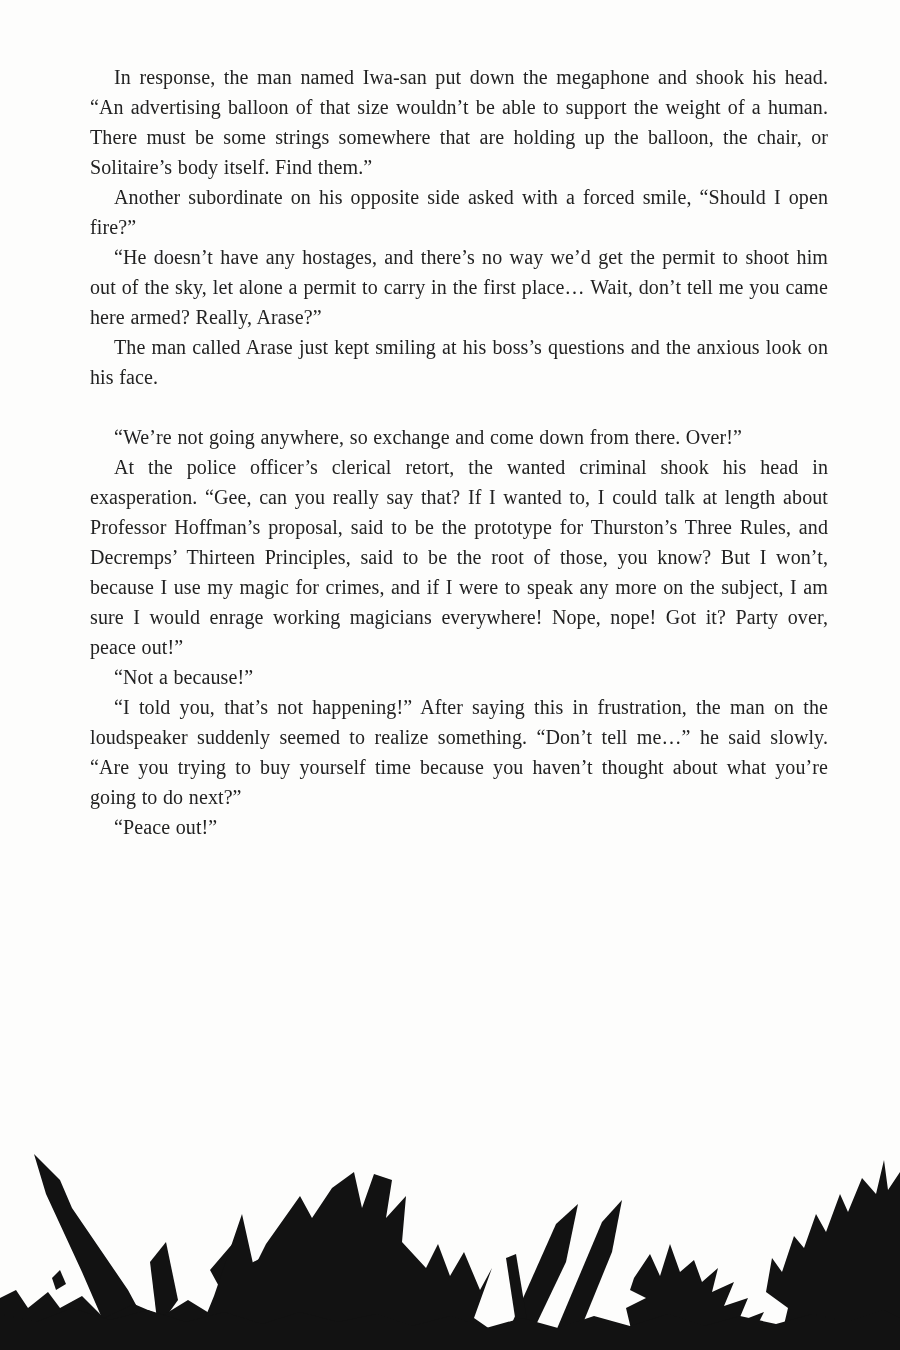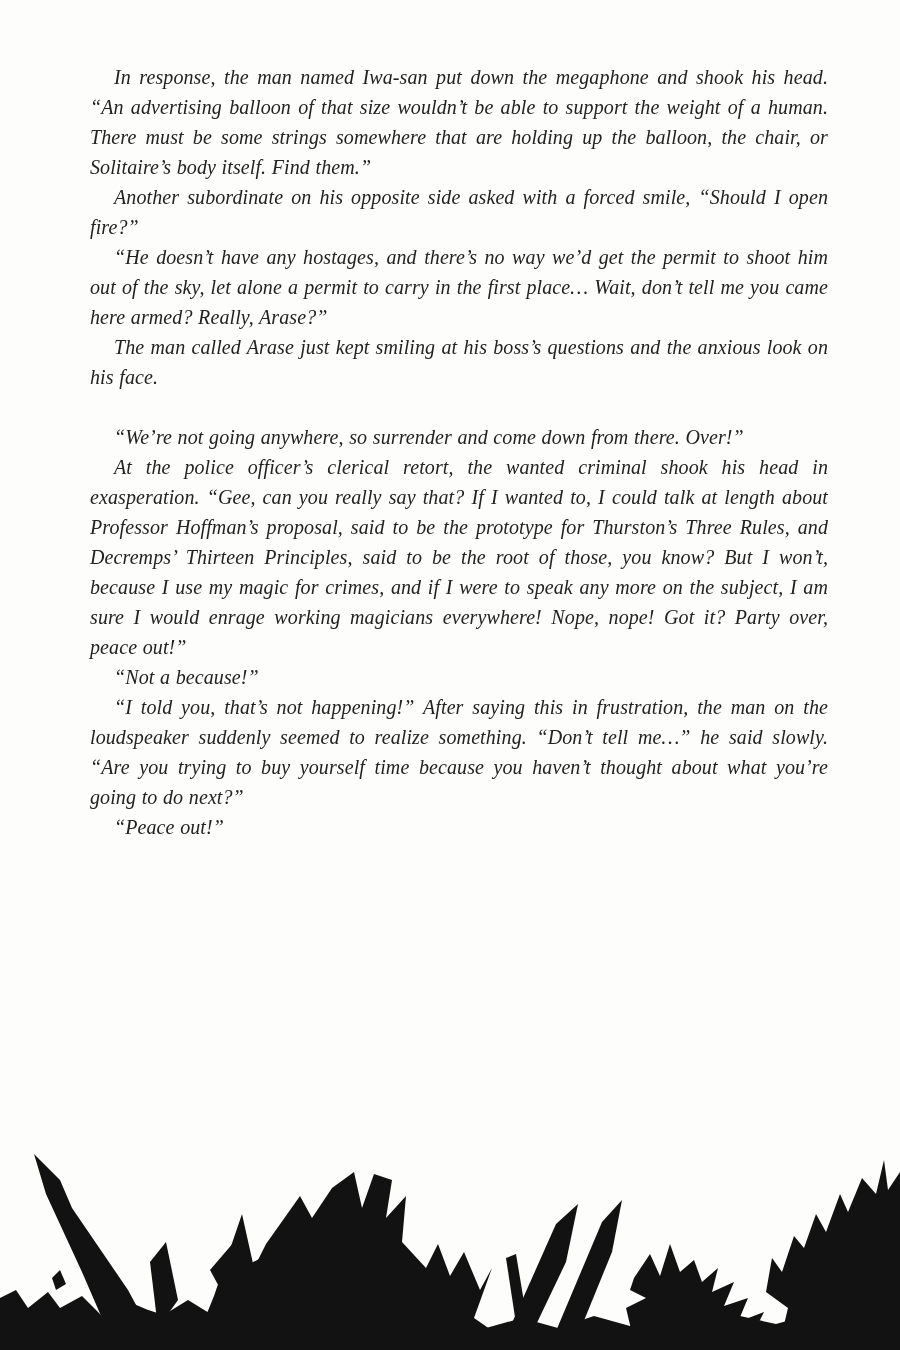--- a/index.html
+++ b/index.html
@@ -11,21 +11,20 @@
     height: 1350px;
     background: #fdfdfc;
     position: relative;
     overflow: hidden;
     font-family: "Liberation Serif", "DejaVu Serif", serif;
   }
   .page {
     width: 900px;
     height: 1350px;
     position: relative;
-    font-style: italic;
   }
   .text-block {
     position: absolute;
     top: 62px;
     left: 90px;
     width: 738px;
     color: #222222;
   }
   .text-block p {
     margin: 0;
@@ -56,21 +55,21 @@
 <body>
 
 <div class="page">
 
   <div class="text-block">
     <p>In response, the man named Iwa-san put down the megaphone and shook his head. “An advertising balloon of that size wouldn’t be able to support the weight of a human. There must be some strings somewhere that are holding up the balloon, the chair, or Solitaire’s body itself. Find them.”</p>
     <p>Another subordinate on his opposite side asked with a forced smile, “Should I open fire?”</p>
     <p>“He doesn’t have any hostages, and there’s no way we’d get the permit to shoot him out of the sky, let alone a permit to carry in the first place… Wait, don’t tell me you came here armed? Really, Arase?”</p>
     <p>The man called Arase just kept smiling at his boss’s questions and the anxious look on his face.</p>
     <div class="scene-break"></div>
-    <p>“We’re not going anywhere, so surrender and come down from there. Over!”</p>
+    <p>“We’re not going anywhere, so exchange and come down from there. Over!”</p>
     <p>At the police officer’s clerical retort, the wanted criminal shook his head in exasperation. “Gee, can you really say that? If I wanted to, I could talk at length about Professor Hoffman’s proposal, said to be the prototype for Thurston’s Three Rules, and Decremps’ Thirteen Principles, said to be the root of those, you know? But I won’t, because I use my magic for crimes, and if I were to speak any more on the subject, I am sure I would enrage working magicians everywhere! Nope, nope! Got it? Party over, peace out!”</p>
     <p>“Not a because!”</p>
     <p>“I told you, that’s not happening!” After saying this in frustration, the man on the loudspeaker suddenly seemed to realize something. “Don’t tell me…” he said slowly. “Are you trying to buy yourself time because you haven’t thought about what you’re going to do next?”</p>
     <p>“Peace out!”</p>
   </div>
 
   <svg class="illustration" viewBox="0 0 900 200" preserveAspectRatio="none" xmlns="http://www.w3.org/2000/svg" aria-hidden="true">
 
     <polygon points="34,4 60,30 72,58 128,140 142,166 108,182 82,122 46,44"></polygon>
 

